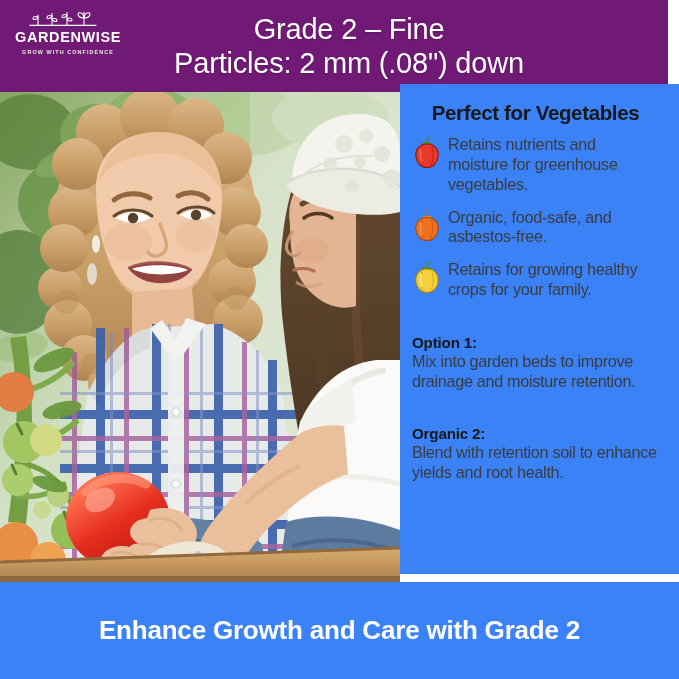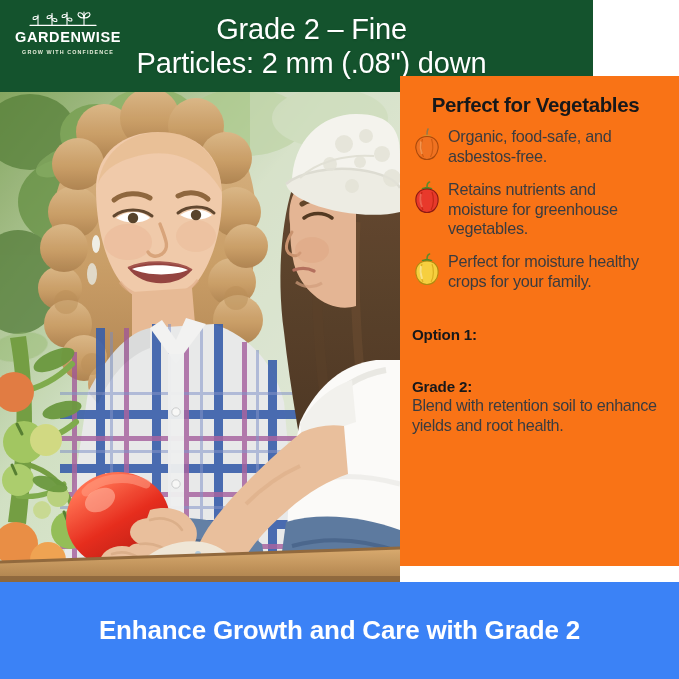--- a/index.html
+++ b/index.html
@@ -5,22 +5,22 @@
   html,body{margin:0;padding:0;}
   body{
     width:679px;height:679px;overflow:hidden;
     font-family:"Liberation Sans", sans-serif;
     background:#ffffff;
   }
   .poster{position:relative;width:679px;height:679px;overflow:hidden;background:#fff;}
 
   
   .header{
-    position:absolute;left:0;top:0;width:593px;height:92px;
-    background:#14532d;
+    position:absolute;left:0;top:0;width:668px;height:92px;
+    background:#701a75;
     display:flex;align-items:center;justify-content:center;
   }
   .header-title{
     color:#ffffff;text-align:center;
     font-size:29px;font-weight:normal;line-height:1.18;
     letter-spacing:-0.2px;
     text-shadow:0 1px 2px rgba(0,0,0,.18);
     padding-left:30px;
   }
   .header-title .l2{display:block;}
@@ -42,22 +42,22 @@
 
   
   .photo{
     position:absolute;left:0;top:92px;width:400px;height:490px;
     overflow:hidden;background:#cfd8c6;
   }
   .photo svg{display:block;width:400px;height:490px;}
 
   
   .panel{
-    position:absolute;left:400px;top:76px;width:279px;height:490px;
-    background:#f97316;
+    position:absolute;left:400px;top:84px;width:279px;height:490px;
+    background:#3b82f6;
     box-sizing:border-box;
     padding:14px 20px 0 12px;
   }
   .panel-heading{
     font-size:20.5px;font-weight:bold;color:#17181a;
     text-align:center;line-height:1.24;letter-spacing:-0.35px;
     margin:2px 0 10px 0;
   }
   .panel-heading .l2{display:block;}
 
@@ -429,71 +429,72 @@
 
     <div class="panel-heading">
       <span>Perfect for Vegetables</span>
     </div>
 
     <ul class="bullets">
 
       <li class="bullet">
         <span class="bullet-icon">
           <svg viewBox="0 0 30 34" xmlns="http://www.w3.org/2000/svg">
+            <path d="M15 6 C15 3 16 1.5 17.5 1" stroke="#5d8a2b" stroke-width="1.6" fill="none" stroke-linecap="round"></path>
+            <path d="M9.5 7.5 C12 5.5 18 5.5 20.5 7.5 C19 9 11 9 9.5 7.5 Z" fill="#4e8a2a"></path>
+            <path d="M15 8 C23 8 27 14 26 21 C25.2 27 21 31.5 15 31.5
+                     C9 31.5 4.8 27 4 21 C3 14 7 8 15 8 Z" fill="#e8392b" stroke="#8d1a12" stroke-width="1.1"></path>
+            <path d="M10 11 C8 16 8 24 11 29" stroke="#b8200f" stroke-width="1.2" fill="none" opacity=".75"></path>
+            <path d="M20 11 C22 16 22 24 19 29" stroke="#b8200f" stroke-width="1.2" fill="none" opacity=".75"></path>
+            <path d="M9 13 C8 17 8.4 22 10 26" stroke="#ff8b77" stroke-width="1.8" fill="none" opacity=".6"></path>
+          </svg>
+        </span>
+        <span class="bullet-text">Retains nutrients and moisture for greenhouse vegetables.</span>
+      </li>
+
+      <li class="bullet">
+        <span class="bullet-icon">
+          <svg viewBox="0 0 30 34" xmlns="http://www.w3.org/2000/svg">
             <path d="M15 7 C15 3.5 15.4 2 16 1" stroke="#8d7a4e" stroke-width="1.5" fill="none" stroke-linecap="round"></path>
             <path d="M10 8 C12.5 6.4 17.5 6.4 20 8 C18.5 9.4 11.5 9.4 10 8 Z" fill="#d98b2a"></path>
             <path d="M15 8.5 C23 8.5 27 14.5 26 21 C25.2 27 21 31.5 15 31.5
                      C9 31.5 4.8 27 4 21 C3 14.5 7 8.5 15 8.5 Z" fill="#f07221" stroke="#a8490c" stroke-width="1.1"></path>
             <path d="M10.5 11 C8.6 16 8.6 24 11.5 29" stroke="#c8570e" stroke-width="1.2" fill="none" opacity=".8"></path>
             <path d="M19.5 11 C21.4 16 21.4 24 18.5 29" stroke="#c8570e" stroke-width="1.2" fill="none" opacity=".8"></path>
             <path d="M9 13.5 C8.2 17.5 8.6 22 10 26" stroke="#ffb070" stroke-width="1.7" fill="none" opacity=".6"></path>
           </svg>
         </span>
         <span class="bullet-text">Organic, food-safe, and asbestos-free.</span>
-      </li>
-
-      <li class="bullet">
-        <span class="bullet-icon">
-          <svg viewBox="0 0 30 34" xmlns="http://www.w3.org/2000/svg">
-            <path d="M15 6 C15 3 16 1.5 17.5 1" stroke="#5d8a2b" stroke-width="1.6" fill="none" stroke-linecap="round"></path>
-            <path d="M9.5 7.5 C12 5.5 18 5.5 20.5 7.5 C19 9 11 9 9.5 7.5 Z" fill="#4e8a2a"></path>
-            <path d="M15 8 C23 8 27 14 26 21 C25.2 27 21 31.5 15 31.5
-                     C9 31.5 4.8 27 4 21 C3 14 7 8 15 8 Z" fill="#e8392b" stroke="#8d1a12" stroke-width="1.1"></path>
-            <path d="M10 11 C8 16 8 24 11 29" stroke="#b8200f" stroke-width="1.2" fill="none" opacity=".75"></path>
-            <path d="M20 11 C22 16 22 24 19 29" stroke="#b8200f" stroke-width="1.2" fill="none" opacity=".75"></path>
-            <path d="M9 13 C8 17 8.4 22 10 26" stroke="#ff8b77" stroke-width="1.8" fill="none" opacity=".6"></path>
-          </svg>
-        </span>
-        <span class="bullet-text">Retains nutrients and moisture for greenhouse vegetables.</span>
       </li>
 
       <li class="bullet">
         <span class="bullet-icon">
           <svg viewBox="0 0 30 34" xmlns="http://www.w3.org/2000/svg">
             <path d="M15 6 C15 3 16 1.5 17.5 1" stroke="#5d8a2b" stroke-width="1.6" fill="none" stroke-linecap="round"></path>
             <path d="M9.5 7.5 C12 5.5 18 5.5 20.5 7.5 C19 9 11 9 9.5 7.5 Z" fill="#4e8a2a"></path>
             <path d="M15 8 C23 8 27 14 26 21 C25.2 27 21 31.5 15 31.5
                      C9 31.5 4.8 27 4 21 C3 14 7 8 15 8 Z" fill="#f6cf3f" stroke="#b08a10" stroke-width="1.1"></path>
             <path d="M10 11 C8 16 8 24 11 29" stroke="#d6a81c" stroke-width="1.2" fill="none" opacity=".85"></path>
             <path d="M20 11 C22 16 22 24 19 29" stroke="#d6a81c" stroke-width="1.2" fill="none" opacity=".85"></path>
             <path d="M9 13 C8.2 17 8.6 22 10 26" stroke="#fff0a8" stroke-width="1.8" fill="none" opacity=".75"></path>
           </svg>
         </span>
-        <span class="bullet-text">Perfect for moisture healthy crops for your family.</span>
+        <span class="bullet-text">Retains for growing healthy crops for your family.</span>
       </li>
 
     </ul>
 
 
     <div class="option-block">
       <div class="option-label">Option 1:</div>
+      <div class="option-text">Mix into garden beds to improve drainage and moisture retention.</div>
     </div>
 
     <div class="option-block">
-      <div class="option-label">Grade 2:</div>
+      <div class="option-label">Organic 2:</div>
       <div class="option-text">Blend with retention soil to enhance yields and root health.</div>
     </div>
 
   </div>
 
   <div class="footer">
     <div class="footer-title">
       <span>Enhance Growth and Care with Grade 2</span>
     </div>
   </div>

